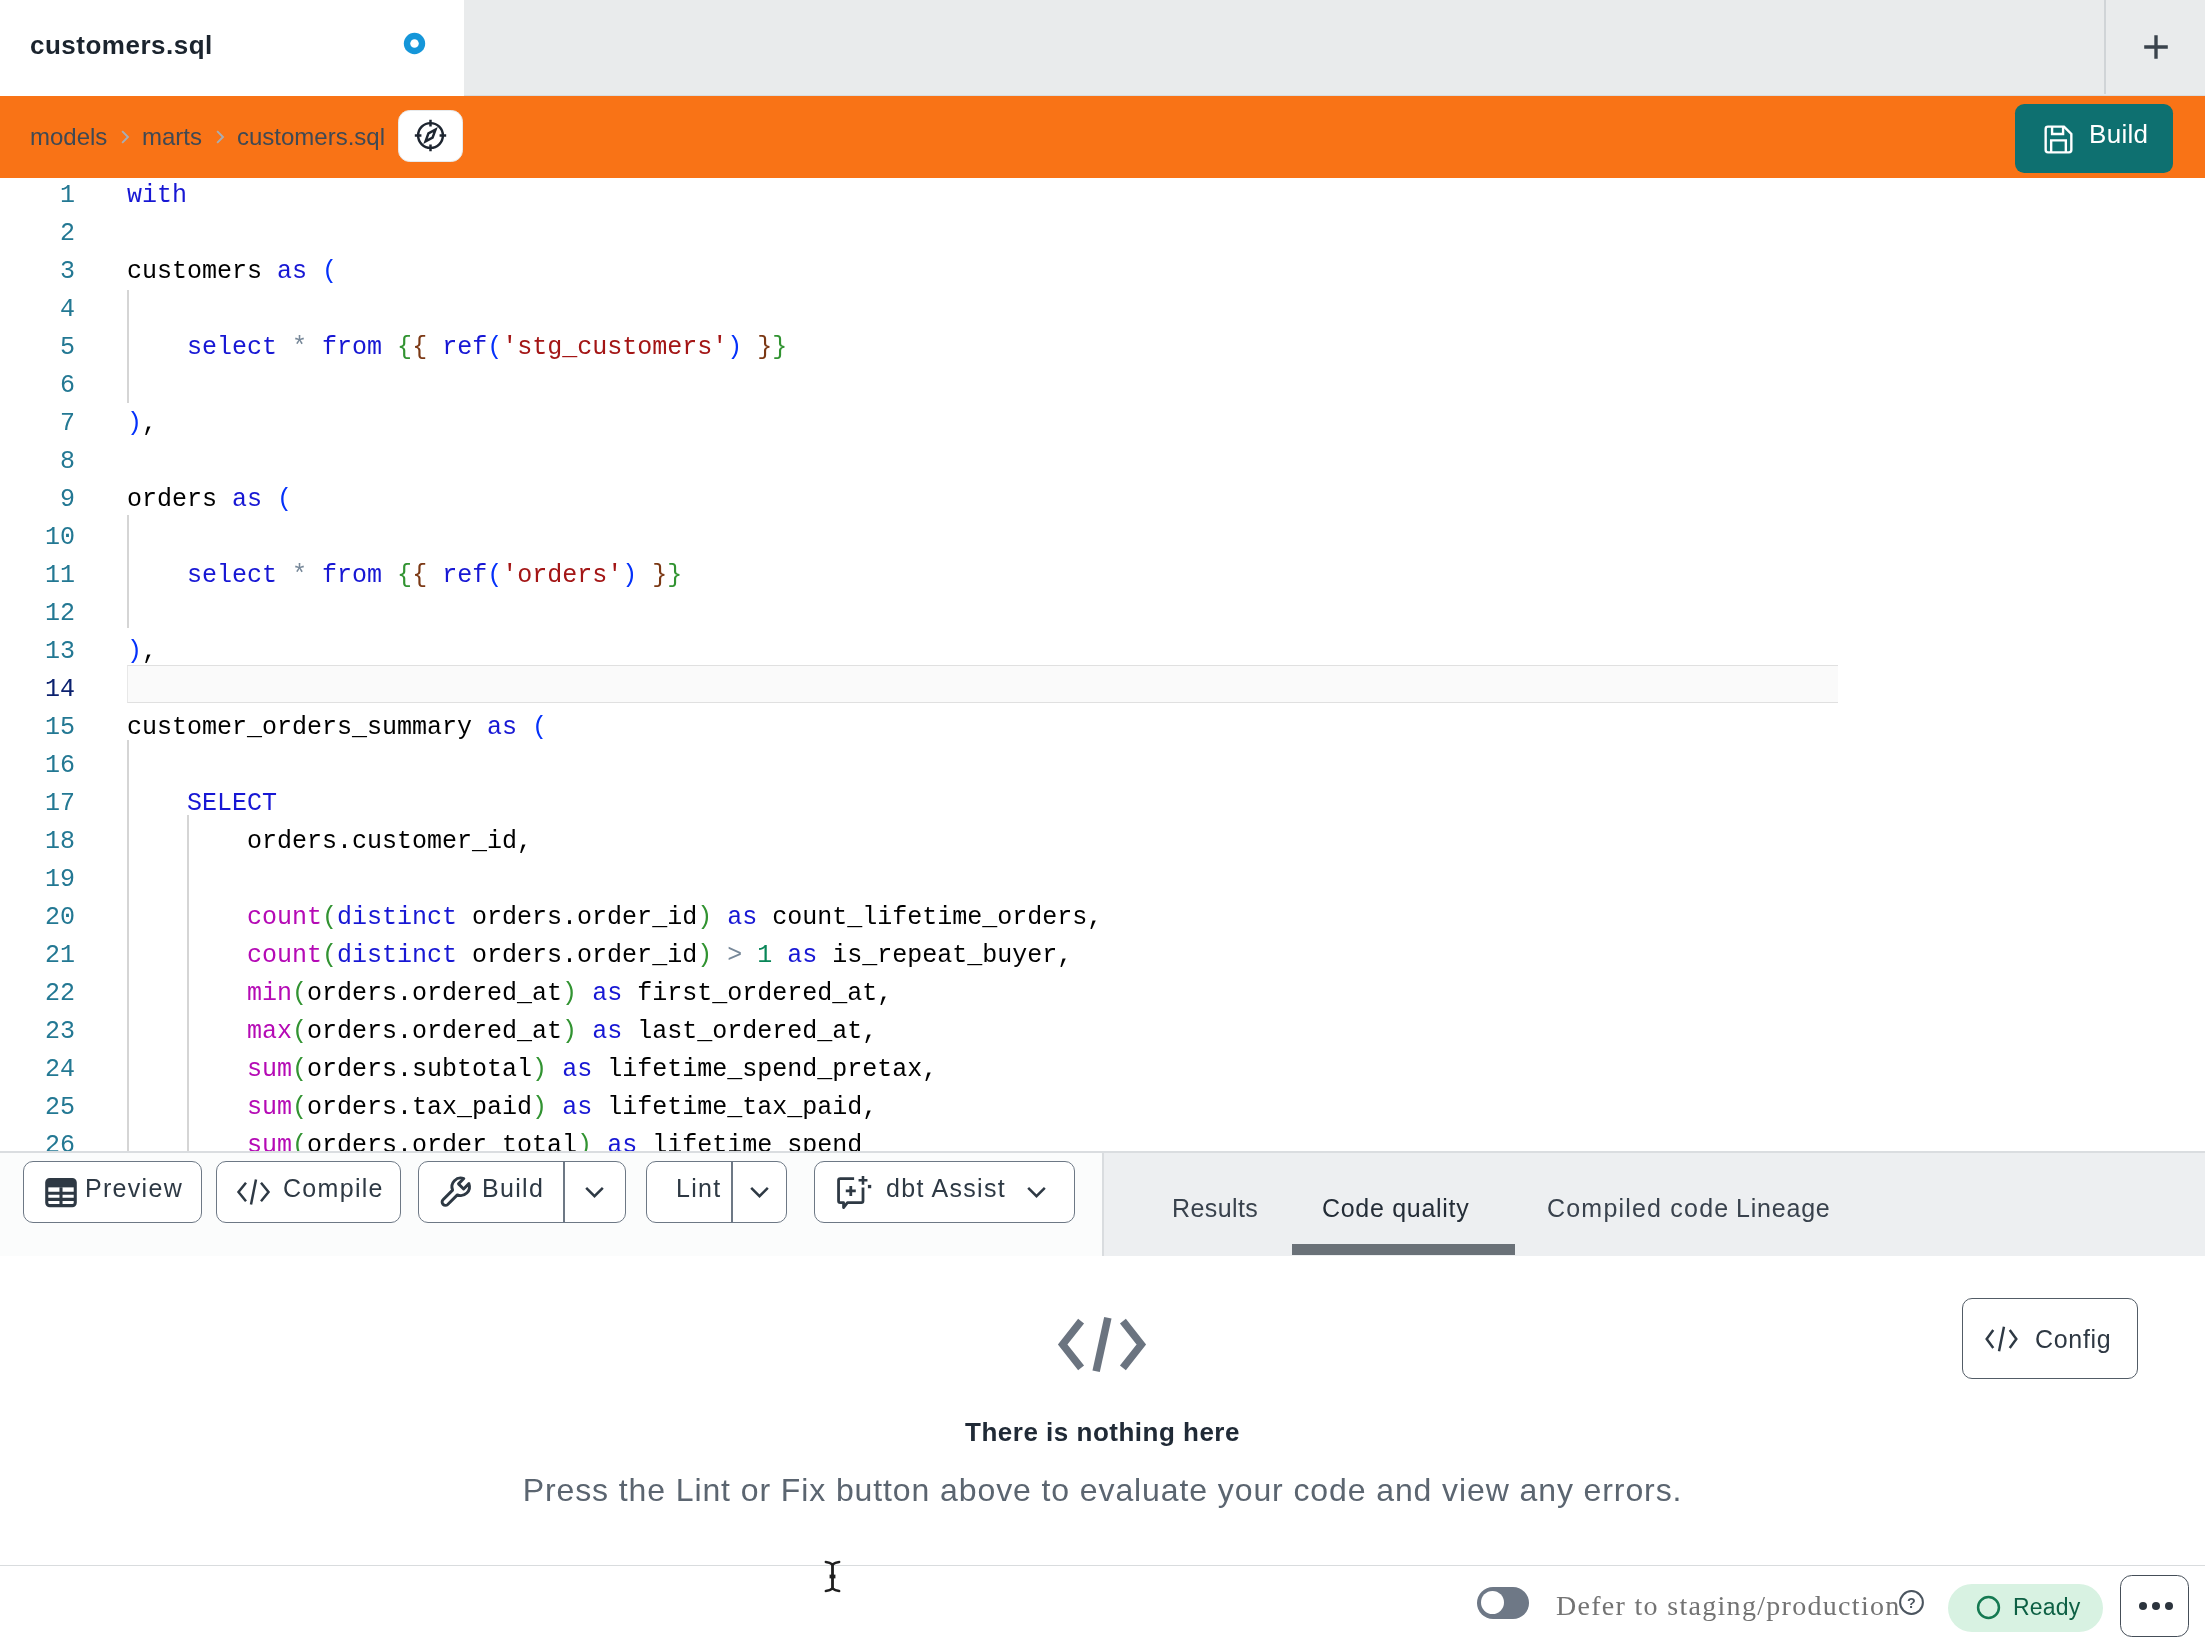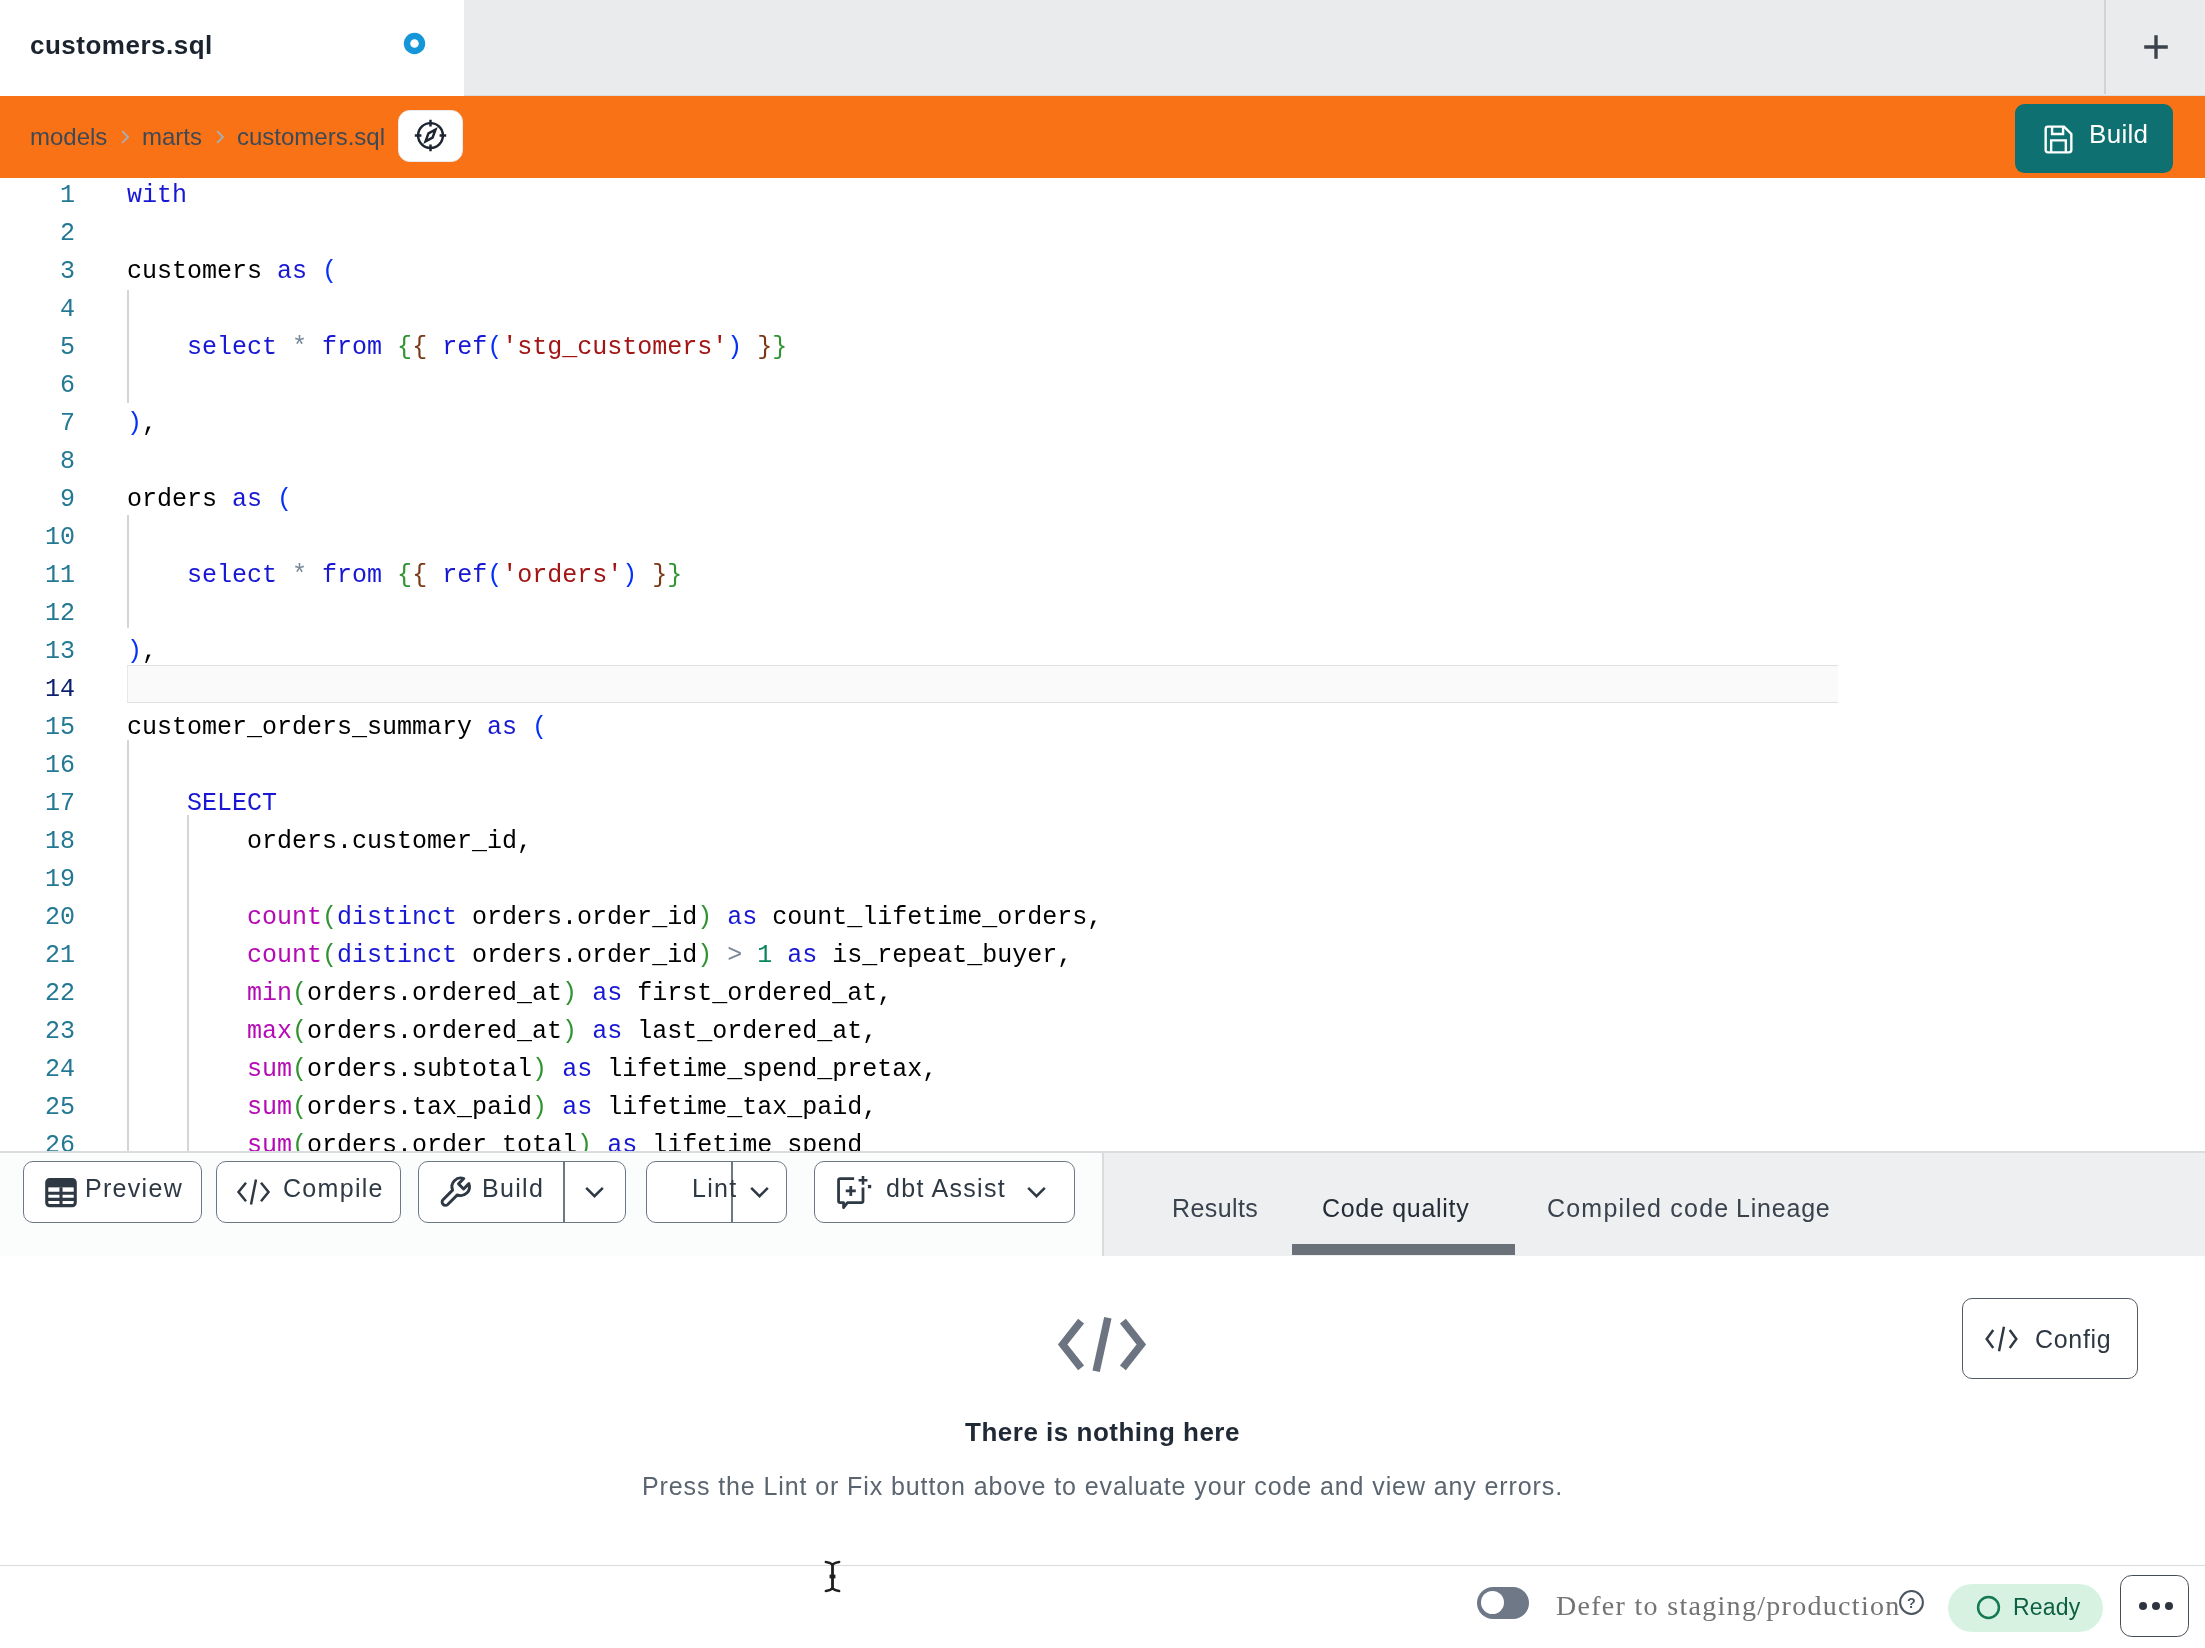--- a/index.html
+++ b/index.html
@@ -248,21 +248,21 @@
 <svg class="abs" style="left:437px;top:1173px;" width="37" height="37" viewBox="0 0 32 32">
   <path d="M27.6 9.2 a7.6 7.6 0 0 1 -10 9.7 L9.3 27.2 a2.9 2.9 0 0 1 -4.1 -4.1 L13.5 14.8 a7.6 7.6 0 0 1 9.7 -10 L18.6 9.4 l4.4 4.4 Z" fill="none" stroke="#2e3944" stroke-width="2.5" stroke-linejoin="round"></path>
 </svg>
 <div class="abs uitxt" style="left:482px;top:1174px;">Build</div>
 <svg class="abs" style="left:581px;top:1182px;" width="27" height="20" viewBox="0 0 32 24">
   <path d="M6 7 L16 17 L26 7" fill="none" stroke="#2e3944" stroke-width="3"></path>
 </svg>
 
 <div class="abs btnface" style="left:646px;top:1161px;width:141px;height:62px;"></div>
 <div class="abs" style="left:731px;top:1161px;width:1.7px;height:62px;background:#6d7885;"></div>
-<div class="abs uitxt" style="left:692px;top:1174px;">Lint</div>
+<div class="abs uitxt" style="left:676px;top:1174px;">Lint</div>
 <svg class="abs" style="left:746px;top:1182px;" width="27" height="20" viewBox="0 0 32 24">
   <path d="M6 7 L16 17 L26 7" fill="none" stroke="#2e3944" stroke-width="3"></path>
 </svg>
 
 <div class="abs btnface" style="left:814px;top:1161px;width:261px;height:62px;"></div>
 <svg class="abs" style="left:833px;top:1172px;" width="40" height="40" viewBox="0 0 36 36">
   <path d="M27 14 V26 A1.5 1.5 0 0 1 25.5 27.5 H13 L9.5 32 V27.5 H6.5 A1.5 1.5 0 0 1 5 26 V7.5 A1.5 1.5 0 0 1 6.5 6 H19" fill="none" stroke="#2e3944" stroke-width="2.5" stroke-linejoin="round"></path>
   <path d="M16 12.5 V21.5 M11.5 17 H20.5" stroke="#2e3944" stroke-width="2.5"></path>
   <path d="M27 3.5 V11.5 M23 7.5 H31" stroke="#2e3944" stroke-width="2.3"></path>
   <rect x="31.4" y="11.6" width="3" height="3" fill="#2e3944"></rect>
@@ -277,21 +277,21 @@
 <div class="abs" style="left:1547px;top:1194px;font-size:25px;color:#39424d;letter-spacing:1.2px;">Compiled code</div>
 <div class="abs" style="left:1736px;top:1194px;font-size:25px;color:#39424d;letter-spacing:0.8px;">Lineage</div>
 <div class="abs" style="left:1292px;top:1244px;width:223px;height:11px;background:#6a7178;"></div>
 
 <svg class="abs" style="left:1056px;top:1316px;" width="92" height="57" viewBox="0 0 110 68">
   <path d="M30 6 L8 34 L30 62" fill="none" stroke="#6b7480" stroke-width="9"></path>
   <path d="M80 6 L102 34 L80 62" fill="none" stroke="#6b7480" stroke-width="9"></path>
   <path d="M48 66 L62 2" stroke="#6b7480" stroke-width="9"></path>
 </svg>
 <div class="abs" style="left:0;top:1417px;width:2205px;text-align:center;font-size:26px;font-weight:bold;color:#202a36;letter-spacing:0.5px;">There is nothing here</div>
-<div class="abs" style="left:0;top:1472px;width:2205px;text-align:center;font-size:25px;color:#5b6570;letter-spacing:0.9px;">Press the Lint or Fix button above to evaluate your code and view any errors.</div>
+<div class="abs" style="left:0;top:1472px;width:2205px;text-align:center;font-size:32px;color:#5b6570;letter-spacing:0.9px;">Press the Lint or Fix button above to evaluate your code and view any errors.</div>
 
 <div class="abs" style="left:1962px;top:1298px;width:176px;height:81px;background:#ffffff;border:1.7px solid #525c66;border-radius:10px;"></div>
 <svg class="abs" style="left:1983px;top:1325px;" width="37" height="28" viewBox="0 0 42 34">
   <path d="M11 6 L3 17 L11 28 M31 6 L39 17 L31 28 M24 2 L18 32" fill="none" stroke="#2e3944" stroke-width="3"></path>
 </svg>
 <div class="abs" style="left:2035px;top:1325px;font-size:25px;color:#2e3843;letter-spacing:0.7px;">Config</div>
 
 <svg class="abs" style="left:820px;top:1558px;z-index:30;" width="25" height="37" viewBox="0 0 30 44">
   <path d="M15 7 V37" stroke="#1f1f1f" stroke-width="3.4"></path>
   <path d="M7 4.5 Q12 5 15 7.5 Q18 5 23 4.5 M7 39.5 Q12 39 15 36.5 Q18 39 23 39.5" fill="none" stroke="#1f1f1f" stroke-width="3" stroke-linecap="round"></path>

